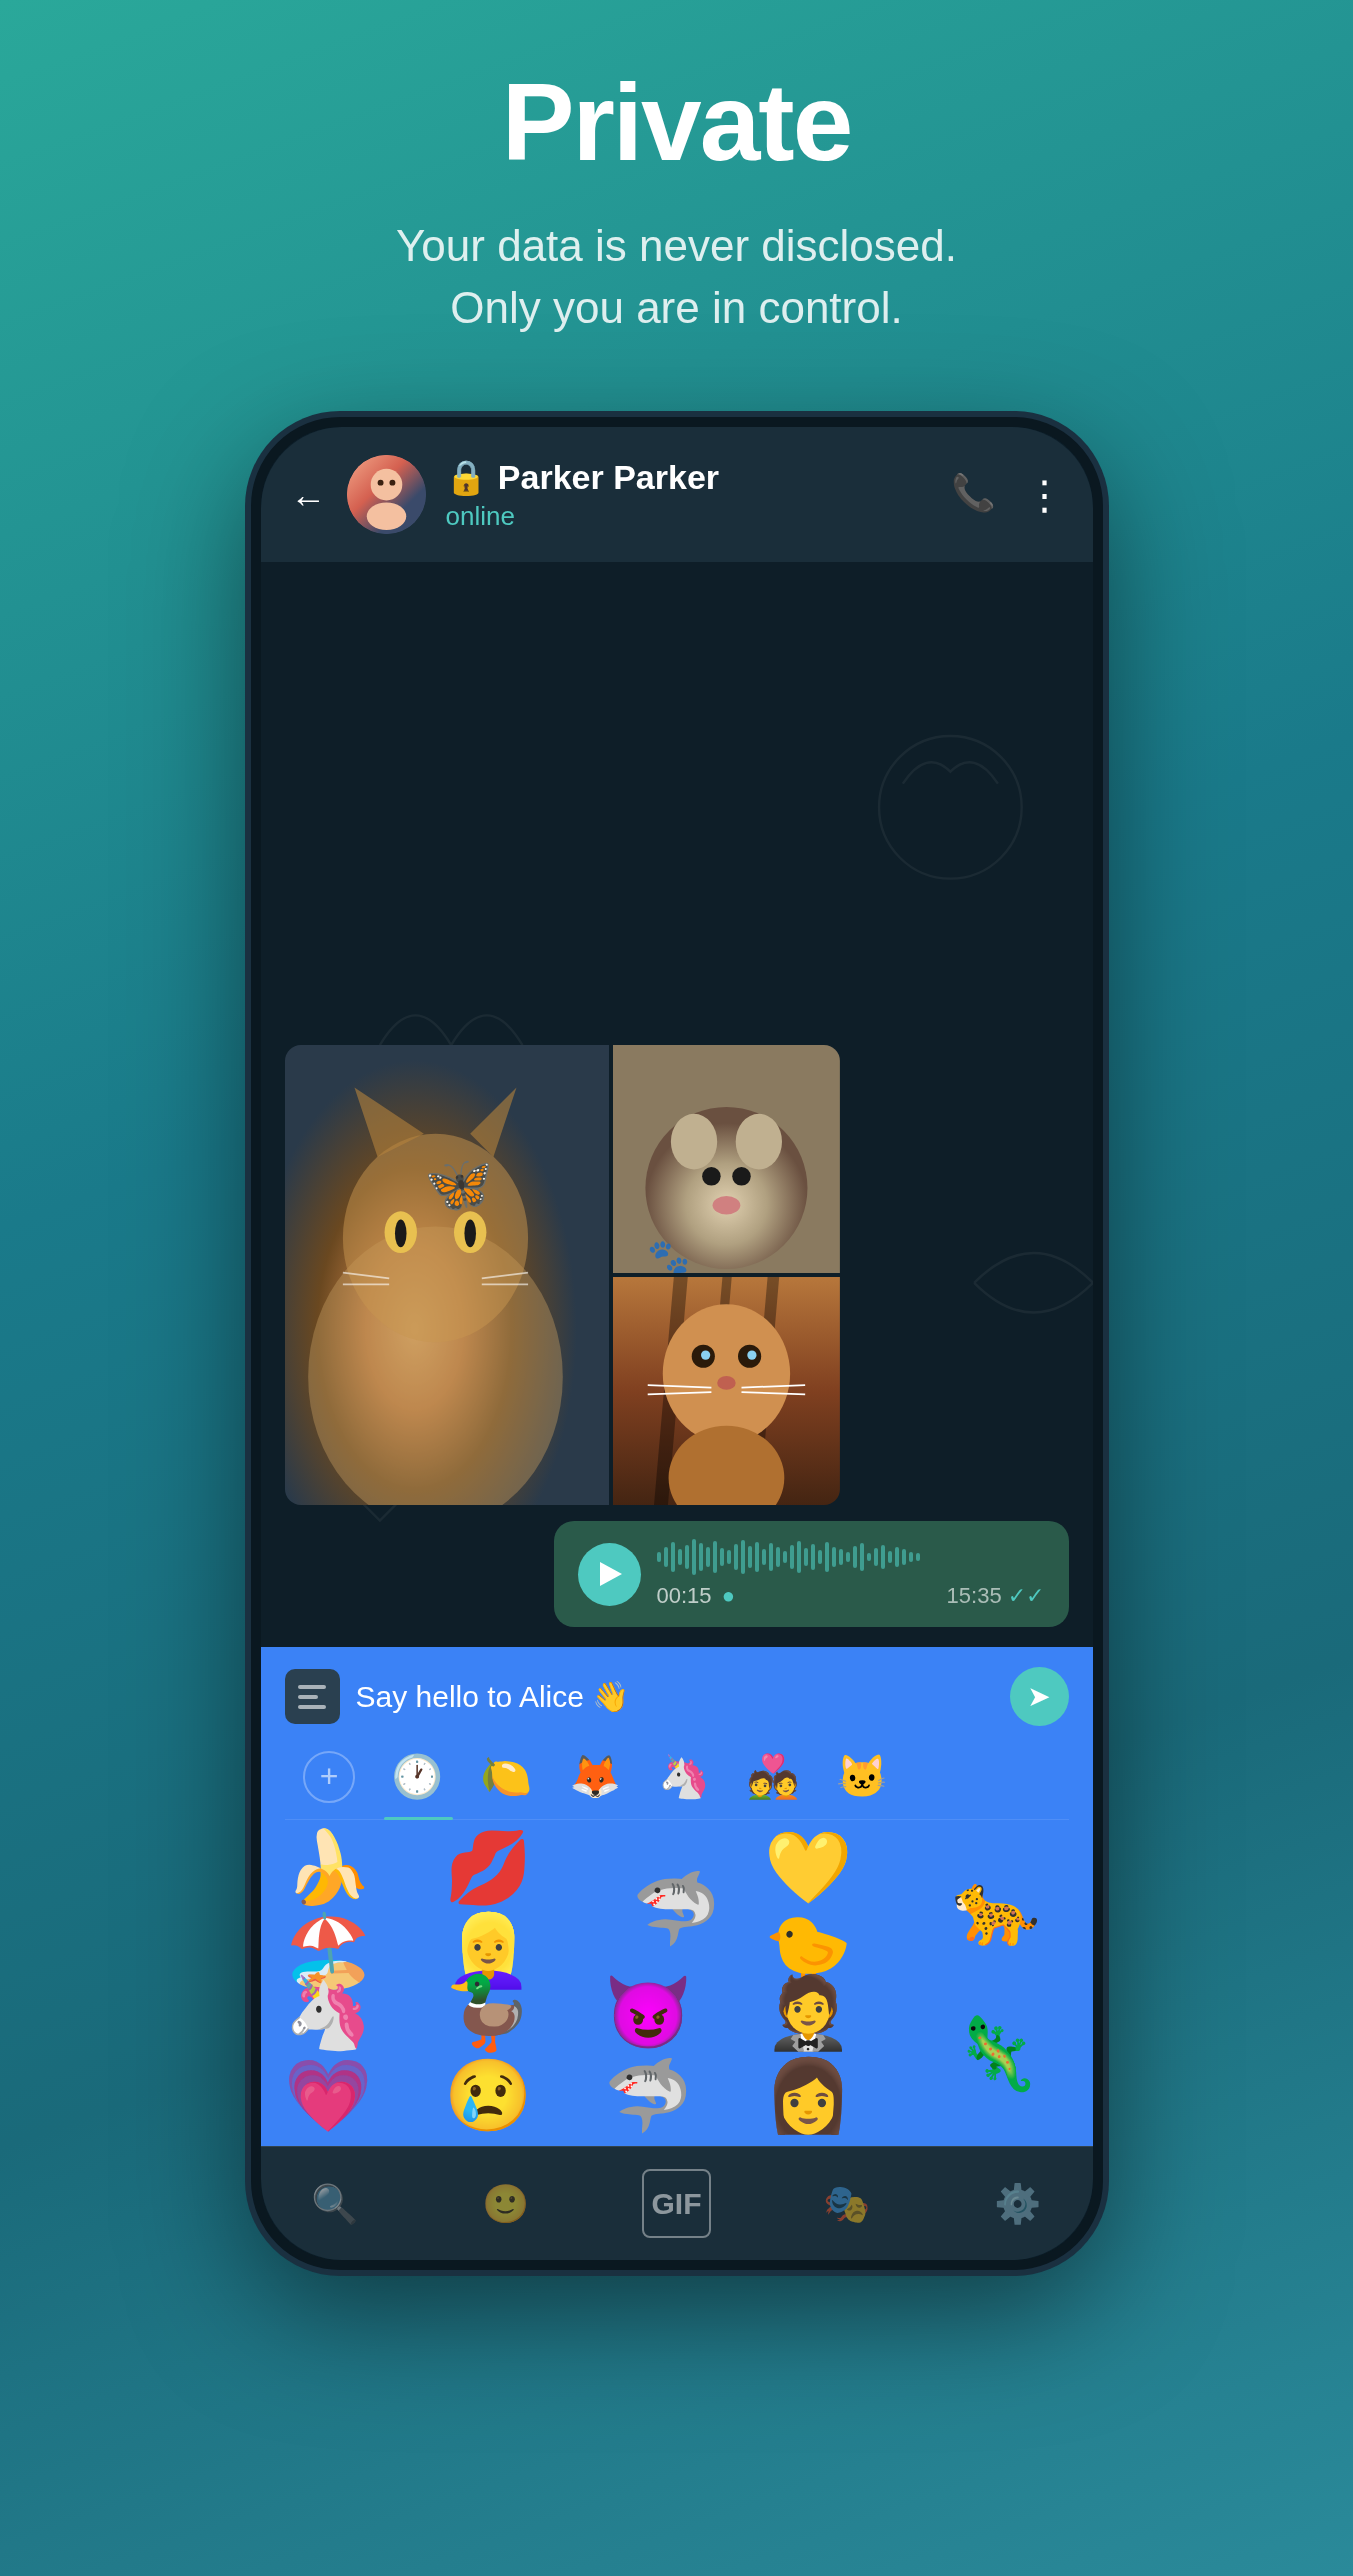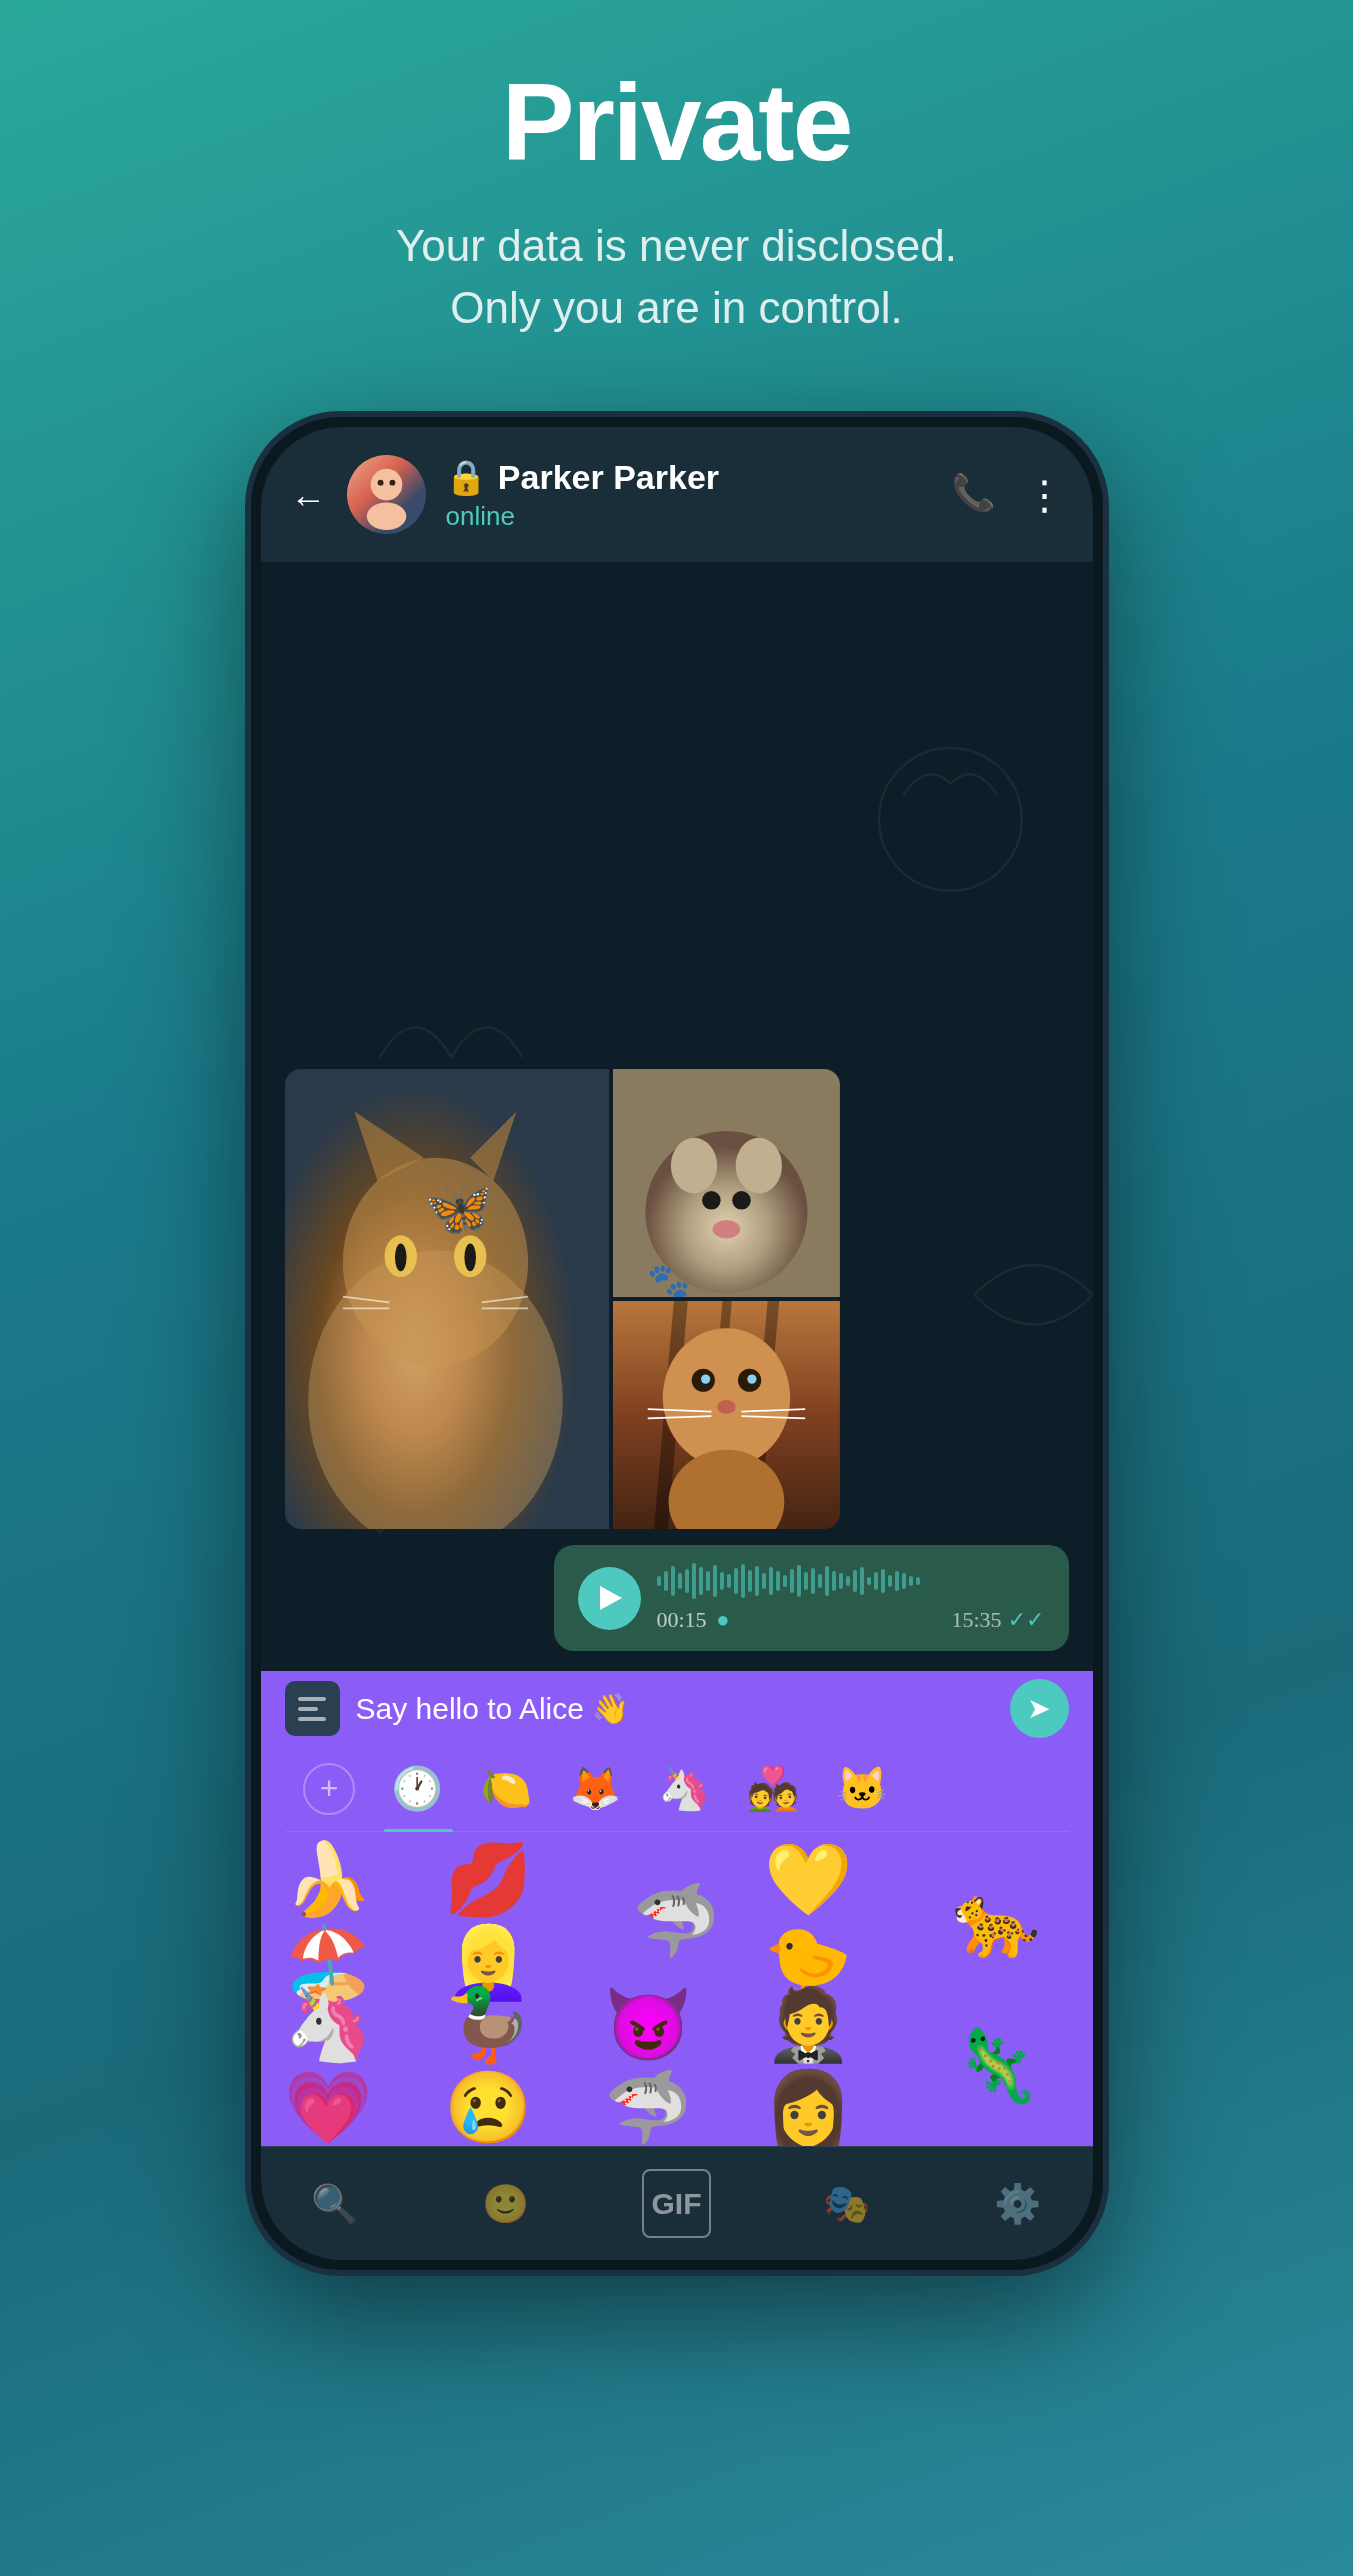--- a/index.html
+++ b/index.html
@@ -192,21 +192,20 @@
       border-style: solid;
       border-width: 12px 0 12px 22px;
       border-color: transparent transparent transparent white;
       margin-left: 4px;
     }
     .voice-waveform {
       flex: 1;
       display: flex;
       flex-direction: column;
       gap: 8px;
-      font-family: Liberation Serif, serif;
     }
     .waveform-bar {
       width: 4px;
       background: rgba(78,201,192,0.6);
       border-radius: 2px;
     }
     .voice-meta {
       display: flex;
       justify-content: space-between;
       align-items: center;
@@ -222,22 +221,22 @@
       align-items: flex-end;
       gap: 6px;
     }
     .check-icon {
       color: #4ec9c0;
       font-size: 22px;
     }
 
     
     .input-area {
-      background: #8b5cf6;
-      padding: 8px 24px;
+      background: #3b82f6;
+      padding: 20px 24px;
       flex-shrink: 0;
     }
     .text-input-row {
       display: flex;
       align-items: center;
       gap: 16px;
       margin-bottom: 16px;
     }
     .keyboard-btn {
       width: 55px;

